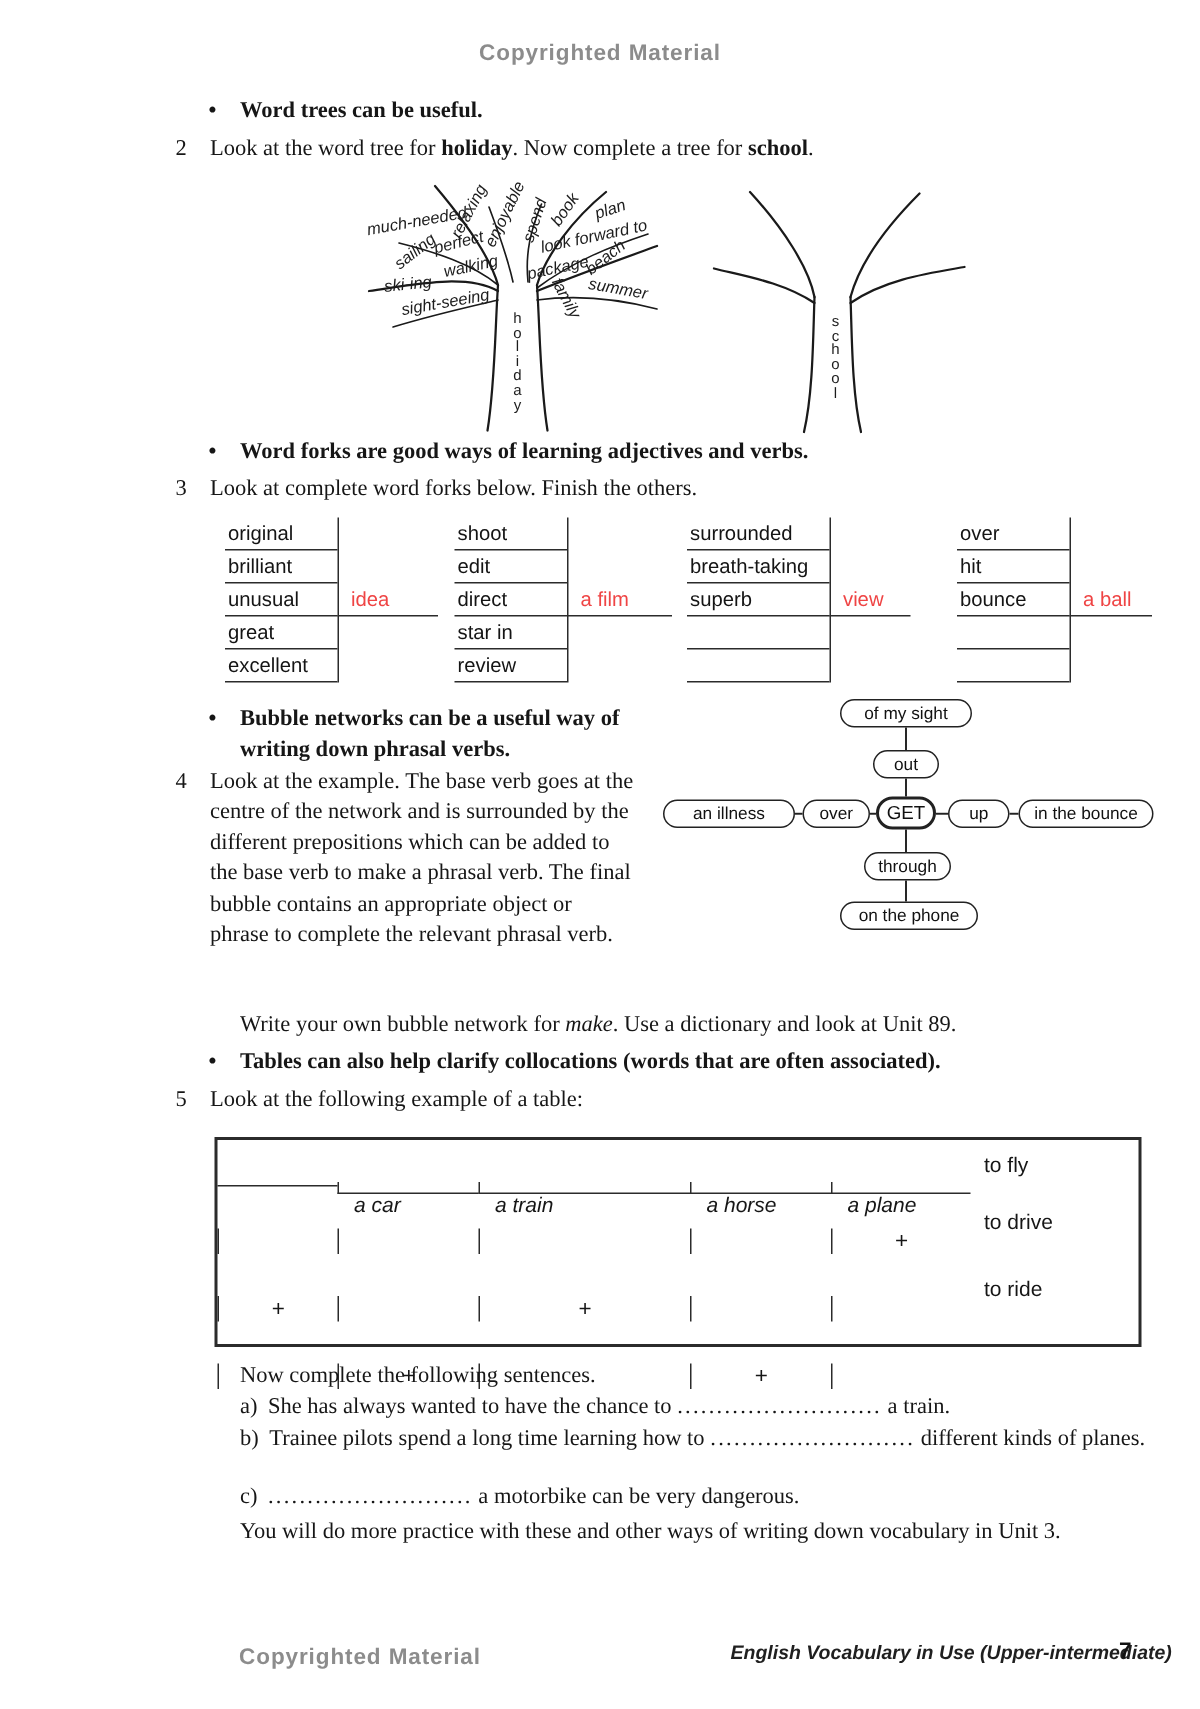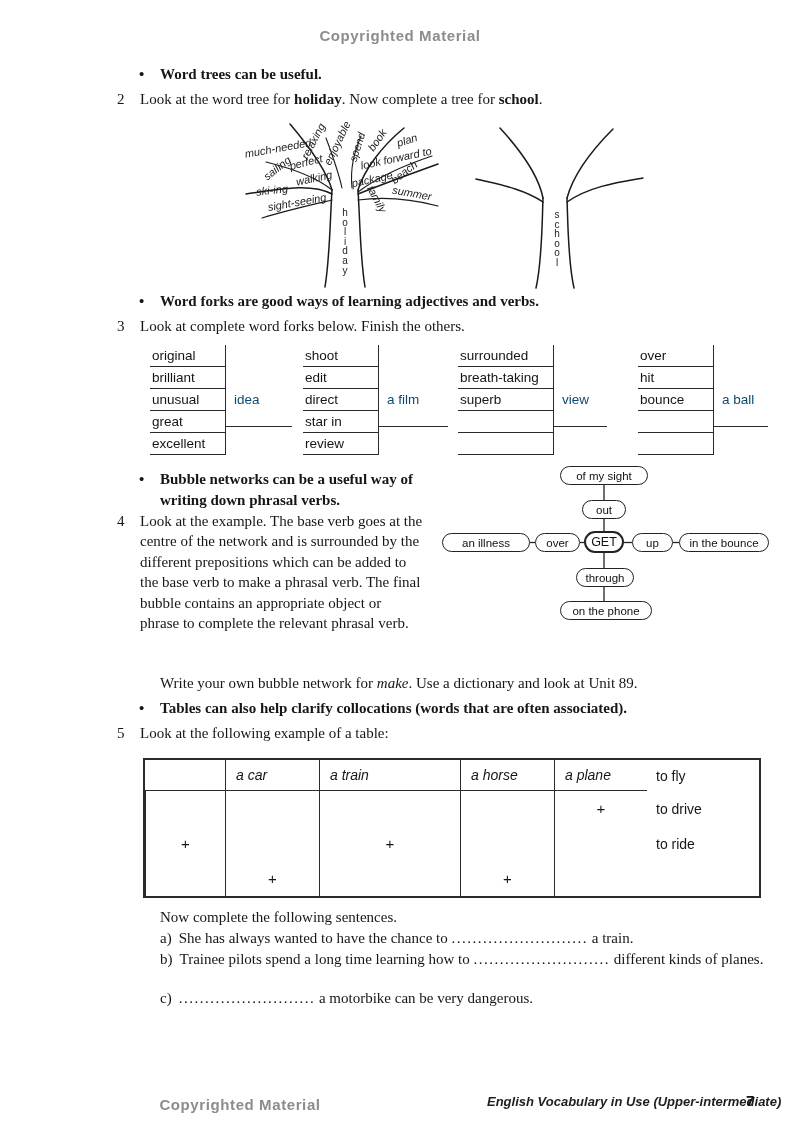--- a/index.html
+++ b/index.html
@@ -20,36 +20,36 @@
     white-space:nowrap;transform:translate(-50%,-50%) rotate(var(--r,0deg));}
   .trunk{position:absolute;display:flex;flex-direction:column;align-items:center;
     transform:translateX(-50%);font-family:"Liberation Sans",sans-serif;font-size:10px;
     line-height:9.6px;color:#1c1c1c;}
 
   .fork{position:absolute;height:110px;}
   .fork-col{position:absolute;left:0;top:0;height:110px;border-right:1.5px solid #2b2b2b;}
   .fork-row{height:22px;box-sizing:border-box;border-bottom:1.2px solid #2b2b2b;
     display:flex;align-items:flex-end;padding:0 2px 3px 2px;
     font:13.5px "Liberation Sans",sans-serif;color:#141414;}
-  .fork-target{position:absolute;top:60px;height:22px;box-sizing:border-box;
+  .fork-target{position:absolute;top:44px;height:22px;box-sizing:border-box;
     border-bottom:1.2px solid #2b2b2b;display:flex;align-items:flex-end;
-    padding:0 0 19px 9px;font:13.5px "Liberation Sans",sans-serif;color:#0c4a6e;}
+    padding:0 0 3px 9px;font:13.5px "Liberation Sans",sans-serif;color:#ef4444;}
 
   .bubble-net{position:absolute;}
   .bubble{position:absolute;height:19px;box-sizing:border-box;border:1.3px solid #222;
     border-radius:10px;background:#fff;display:flex;align-items:center;justify-content:center;
     font:11.5px "Liberation Sans",sans-serif;color:#111;white-space:nowrap;}
   .bubble.center{height:22px;border-width:2.2px;border-radius:11px;font-weight:normal;font-size:12.5px;}
 
   .ctable{position:absolute;left:143px;top:758px;width:618px;height:140px;
     display:grid;grid-template-columns:80px 94px 141px 94px 93px 1fr;
     grid-template-rows:31px 1fr 1fr 1fr;border:2px solid #2b2b2b;background:#fff;box-sizing:border-box;}
   .ctable>div{box-sizing:border-box;}
   .hc{border-bottom:1.5px solid #2b2b2b;font:italic 14px "Liberation Sans",sans-serif;padding:7px 0 0 10px;}
-  .bl{border-left:1.5px solid #2b2b2b;}
+  .bl{border-left:1.5px solid #2b2b2b;margin-top:28px;}
   .rl{font:14px "Liberation Sans",sans-serif;display:flex;align-items:center;padding-left:9px;}
   .mk{font:15px "Liberation Sans",sans-serif;display:flex;align-items:center;justify-content:center;}
 
   .para{position:absolute;font-size:15px;line-height:20px;}
   .sent{position:absolute;font-size:15px;line-height:21px;padding-left:23px;text-indent:-23px;}
   .slabel{margin-right:7px;}
   .dots{letter-spacing:1.5px;}
   .cite{position:absolute;font:italic bold 13px "Liberation Sans",sans-serif;color:#1f1f1f;}
   .pnum{position:absolute;font:bold 15px "Liberation Sans",sans-serif;color:#111;}
 </style>
@@ -269,18 +269,19 @@
   </div>
 
   <div class="sent" style="left:160px;top:949px;width:634px">
     <span class="slabel">b)</span><span>Trainee pilots spend a long time learning how to </span><span class="dots">..........................</span><span> different kinds of planes.</span>
   </div>
 
   <div class="sent" style="left:160px;top:988px;width:634px">
     <span class="slabel">c)</span><span></span><span class="dots">..........................</span><span> a motorbike can be very dangerous.</span>
   </div>
 
+  <div class="para" style="left:160px;top:1011px;width:572px;line-height:21px">You will do more practice with these and other ways of writing down vocabulary in Unit 3.</div>
 
   <div class="watermark" style="top:1096px;left:-160px">Copyrighted Material</div>
   <div class="cite" style="left:487px;top:1094px">English Vocabulary in Use (Upper-intermediate)</div>
   <div class="pnum" style="left:746px;top:1092px">7</div>
 
 </div>
 
 </body></html>

